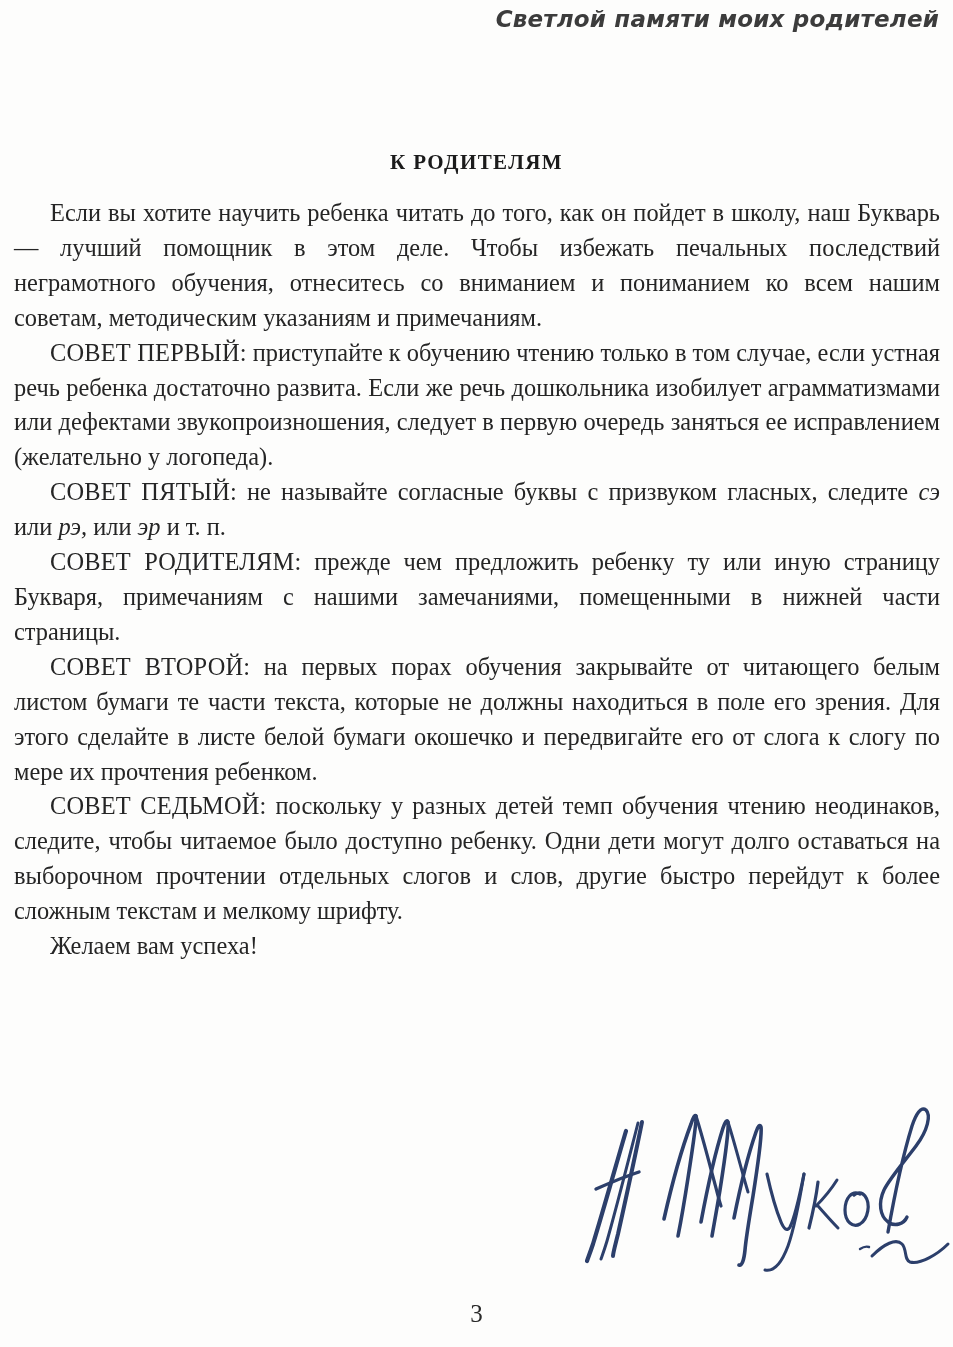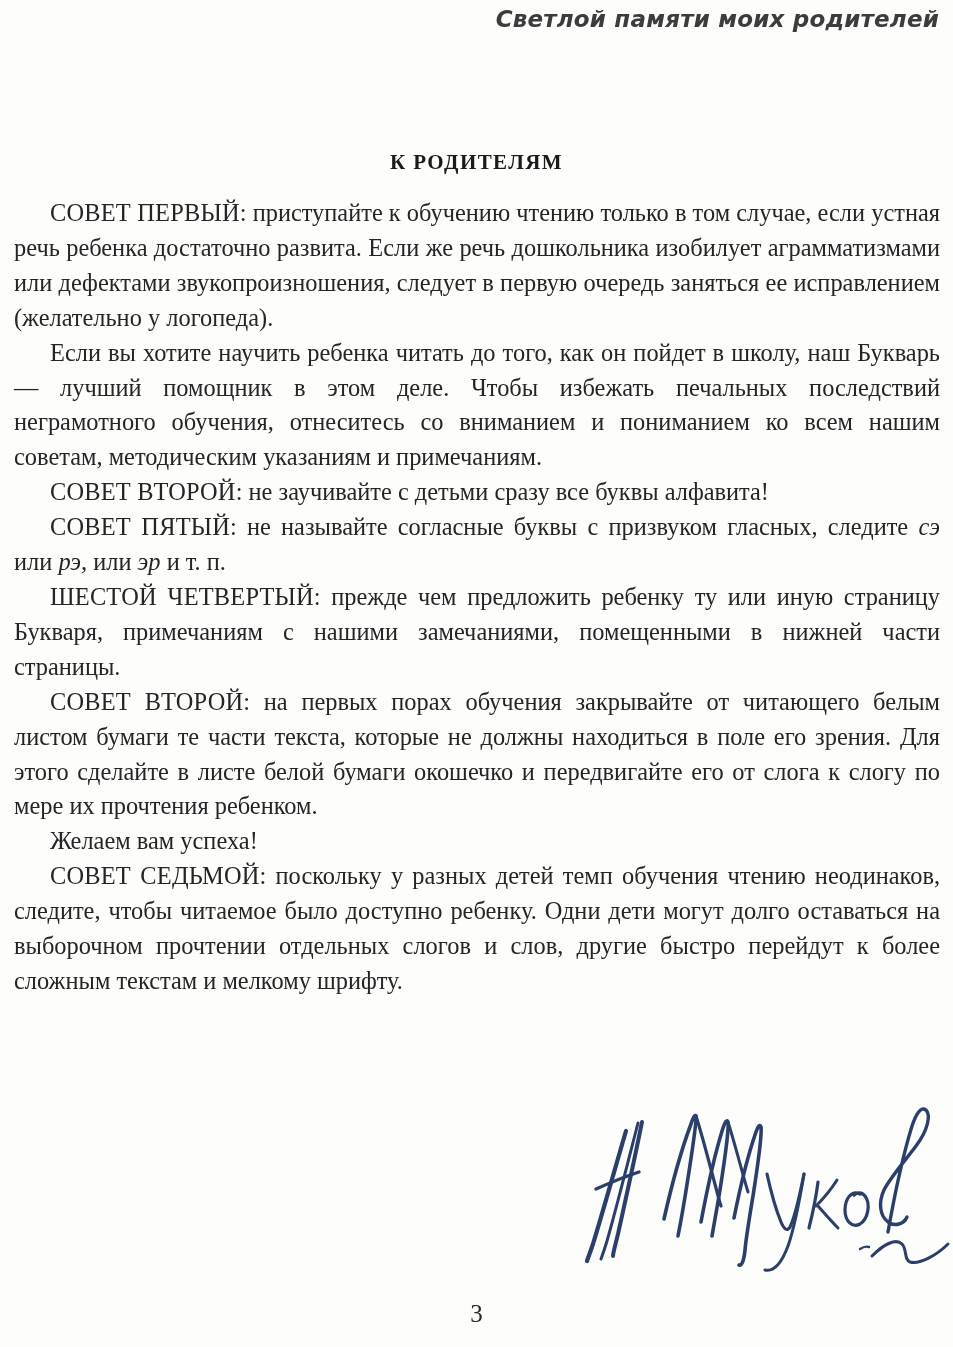--- a/index.html
+++ b/index.html
@@ -112,36 +112,35 @@
 <body>
 
 <div class="page">
 
   <div class="running-head">Светлой памяти моих родителей</div>
 
   <h1 class="doc-title">К РОДИТЕЛЯМ</h1>
 
   <div class="body-text">
 
+    <p>Если вы хотите научить ребенка читать до того, как он пойдет в школу, наш Букварь — лучший помощник в этом деле. Чтобы избежать печальных последствий неграмотного обучения, отнеситесь со вниманием и пониманием ко всем нашим советам, методическим указаниям и примечаниям.</p>
+
     <p><span class="advice-label">СОВЕТ ПЕРВЫЙ</span><span>: приступайте к обучению чтению только в том случае, если устная речь ребенка достаточно развита. Если же речь дошкольника изобилует аграмматизмами или дефектами звукопроизношения, следует в первую очередь заняться ее исправлением (желательно у логопеда).</span></p>
 
-    <p>Если вы хотите научить ребенка читать до того, как он пойдет в школу, наш Букварь — лучший помощник в этом деле. Чтобы избежать печальных последствий неграмотного обучения, отнеситесь со вниманием и пониманием ко всем нашим советам, методическим указаниям и примечаниям.</p>
-
-    <p><span class="advice-label">СОВЕТ ВТОРОЙ</span><span>: не заучивайте с детьми сразу все буквы алфавита!</span></p>
 
     <p><span class="advice-label">СОВЕТ ПЯТЫЙ</span><span>: не называйте согласные буквы с призвуком гласных, следите </span><span class="it">сэ</span><span> или </span><span class="it">рэ,</span><span> или </span><span class="it">эр</span><span> и т. п.</span></p>
 
-    <p><span class="advice-label">ШЕСТОЙ ЧЕТВЕРТЫЙ</span><span>: прежде чем предложить ребенку ту или иную страницу Букваря, примечаниям с нашими замечаниями, помещенными в нижней части страницы.</span></p>
+    <p><span class="advice-label">СОВЕТ РОДИТЕЛЯМ</span><span>: прежде чем предложить ребенку ту или иную страницу Букваря, примечаниям с нашими замечаниями, помещенными в нижней части страницы.</span></p>
 
     <p><span class="advice-label">СОВЕТ ВТОРОЙ</span><span>: на первых порах обучения закрывайте от читающего белым листом бумаги те части текста, которые не должны находиться в поле его зрения. Для этого сделайте в листе белой бумаги окошечко и передвигайте его от слога к слогу по мере их прочтения ребенком.</span></p>
 
 
+    <p><span class="advice-label">СОВЕТ СЕДЬМОЙ</span><span>: поскольку у разных детей темп обучения чтению неодинаков, следите, чтобы читаемое было доступно ребенку. Одни дети могут долго оставаться на выборочном прочтении отдельных слогов и слов, другие быстро перейдут к более сложным текстам и мелкому шрифту.</span></p>
+
     <p>Желаем вам успеха!</p>
-
-    <p><span class="advice-label">СОВЕТ СЕДЬМОЙ</span><span>: поскольку у разных детей темп обучения чтению неодинаков, следите, чтобы читаемое было доступно ребенку. Одни дети могут долго оставаться на выборочном прочтении отдельных слогов и слов, другие быстро перейдут к более сложным текстам и мелкому шрифту.</span></p>
 
   </div>
 
   <div class="signature">
     <svg viewBox="0 0 392 200" xmlns="http://www.w3.org/2000/svg" aria-hidden="true">
       <g fill="none" stroke="#2c3f6b" stroke-linecap="round" stroke-linejoin="round">
 
         <path d="M66 45 C58 72, 44 122, 33 158 C30 167, 28 172, 27 175" stroke-width="4.2"></path>
         <path d="M78 37 C70 68, 57 120, 47 155 C44 165, 42 170, 41 173" stroke-width="3"></path>
         <path d="M36 103 C52 96, 66 90, 79 86" stroke-width="3.4"></path>

